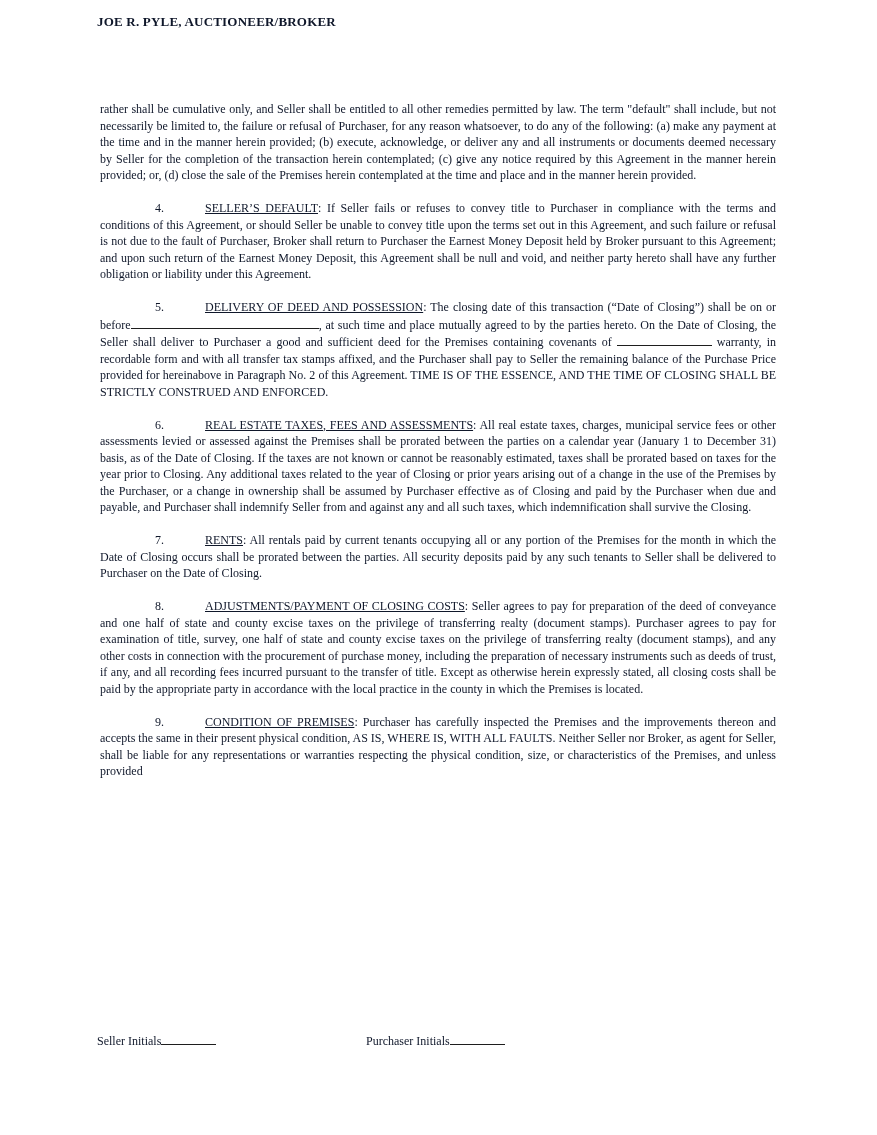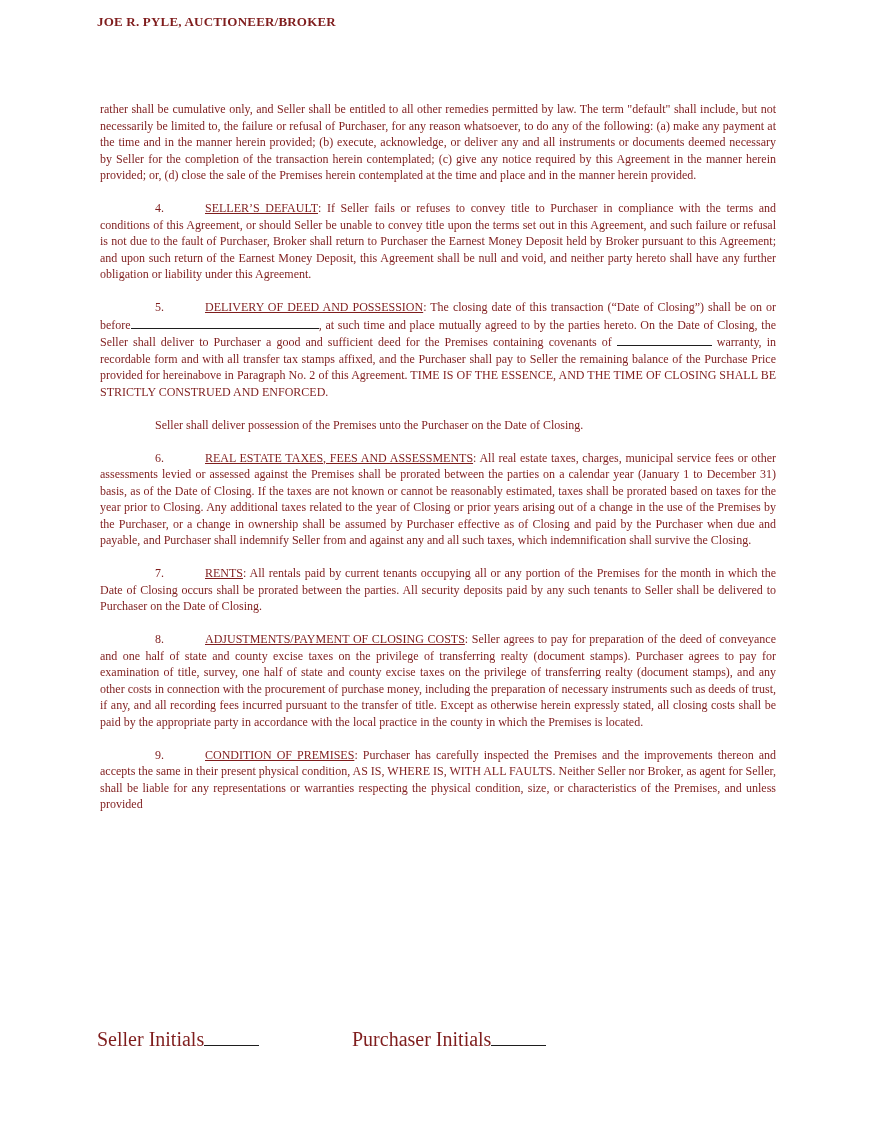--- a/index.html
+++ b/index.html
@@ -6,21 +6,21 @@
     margin: 0;
     padding: 0;
     background: #ffffff;
   }
   .page {
     position: relative;
     width: 877px;
     height: 1135px;
     background: #ffffff;
     font-family: "Liberation Serif", "DejaVu Serif", serif;
-    color: #7f1d1d;
+    color: #0f172a;
     overflow: hidden;
   }
   .doc-header {
     position: absolute;
     left: 97px;
     top: 14px;
     font-size: 13px;
     font-weight: bold;
     letter-spacing: 0.2px;
     white-space: nowrap;
@@ -60,30 +60,30 @@
   }
   .blank-warranty {
     width: 95px;
     margin: 0 5px;
   }
   .footer {
     position: absolute;
     left: 97px;
     top: 1029px;
     width: 700px;
-    font-size: 20px;
+    font-size: 12px;
     line-height: 20px;
     white-space: nowrap;
   }
   .footer-item {
     display: inline-block;
   }
   .footer-item.purchaser {
     position: absolute;
-    left: 255px;
+    left: 269px;
     top: 0;
   }
   .footer-blank {
     width: 55px;
     height: 15px;
     border-bottom: 1.4px solid #1e1e1e;
   }
 </style>
 </head>
 <body>
@@ -93,21 +93,20 @@
   <div class="doc-header">JOE R. PYLE, AUCTIONEER/BROKER</div>
 
   <div class="content">
 
     <p class="para">rather shall be cumulative only, and Seller shall be entitled to all other remedies permitted by law. The term "default" shall include, but not necessarily be limited to, the failure or refusal of Purchaser, for any reason whatsoever, to do any of the following: (a) make any payment at the time and in the manner herein provided; (b) execute, acknowledge, or deliver any and all instruments or documents deemed necessary by Seller for the completion of the transaction herein contemplated; (c) give any notice required by this Agreement in the manner herein provided; or, (d) close the sale of the Premises herein contemplated at the time and place and in the manner herein provided.</p>
 
     <p class="para"><span class="tab"></span><span class="num">4.</span><span class="heading">SELLER’S DEFAULT</span><span>:  If Seller fails or refuses to convey title to Purchaser in compliance with the terms and conditions of this Agreement, or should Seller be unable to convey title upon the terms set out in this Agreement, and such failure or refusal is not due to the fault of Purchaser, Broker shall return to Purchaser the Earnest Money Deposit held by Broker pursuant to this Agreement; and upon such return of the Earnest Money Deposit, this Agreement shall be null and void, and neither party hereto shall have any further obligation or liability under this Agreement.</span></p>
 
     <p class="para"><span class="tab"></span><span class="num">5.</span><span class="heading">DELIVERY OF DEED AND POSSESSION</span><span>: The closing date of this transaction (“Date of Closing”) shall be on or before</span><span class="blank blank-date"></span><span>, at such time and place mutually agreed to by the parties hereto. On the Date of Closing, the Seller shall deliver to Purchaser a good and sufficient deed for the Premises containing covenants of</span><span class="blank blank-warranty"></span><span>warranty, in recordable form and with all transfer tax stamps affixed, and the Purchaser shall pay to Seller the remaining balance of the Purchase Price provided for hereinabove in Paragraph No. 2 of this Agreement. TIME IS OF THE ESSENCE, AND THE TIME OF CLOSING SHALL BE STRICTLY CONSTRUED AND ENFORCED.</span></p>
 
-    <p class="para"><span class="tab"></span><span>Seller shall deliver possession of the Premises unto the Purchaser on the Date of Closing.</span></p>
 
     <p class="para"><span class="tab"></span><span class="num">6.</span><span class="heading">REAL ESTATE TAXES, FEES AND ASSESSMENTS</span><span>: All real estate taxes, charges, municipal service fees or other assessments levied or assessed against the Premises shall be prorated between the parties on a calendar year (January 1 to December 31) basis, as of the Date of Closing. If the taxes are not known or cannot be reasonably estimated, taxes shall be prorated based on taxes for the year prior to Closing. Any additional taxes related to the year of Closing or prior years arising out of a change in the use of the Premises by the Purchaser, or a change in ownership shall be assumed by Purchaser effective as of Closing and paid by the Purchaser when due and payable, and Purchaser shall indemnify Seller from and against any and all such taxes, which indemnification shall survive the Closing.</span></p>
 
     <p class="para"><span class="tab"></span><span class="num">7.</span><span class="heading">RENTS</span><span>: All rentals paid by current tenants occupying all or any portion of the Premises for the month in which the Date of Closing occurs shall be prorated between the parties. All security deposits paid by any such tenants to Seller shall be delivered to Purchaser on the Date of Closing.</span></p>
 
     <p class="para"><span class="tab"></span><span class="num">8.</span><span class="heading">ADJUSTMENTS/PAYMENT OF CLOSING COSTS</span><span>:  Seller agrees to pay for preparation of the deed of conveyance and one half of state and county excise taxes on the privilege of transferring realty (document stamps). Purchaser agrees to pay for examination of title, survey, one half of state and county excise taxes on the privilege of transferring realty (document stamps), and any other costs in connection with the procurement of purchase money, including the preparation of necessary instruments such as deeds of trust, if any, and all recording fees incurred pursuant to the transfer of title. Except as otherwise herein expressly stated, all closing costs shall be paid by the appropriate party in accordance with the local practice in the county in which the Premises is located.</span></p>
 
     <p class="para"><span class="tab"></span><span class="num">9.</span><span class="heading">CONDITION OF PREMISES</span><span>: Purchaser has carefully inspected the Premises and the improvements thereon and accepts the same in their present physical condition, AS IS, WHERE IS, WITH ALL FAULTS. Neither Seller nor Broker, as agent for Seller, shall be liable for any representations or warranties respecting the physical condition, size, or characteristics of the Premises, and unless provided</span></p>
 
   </div>

